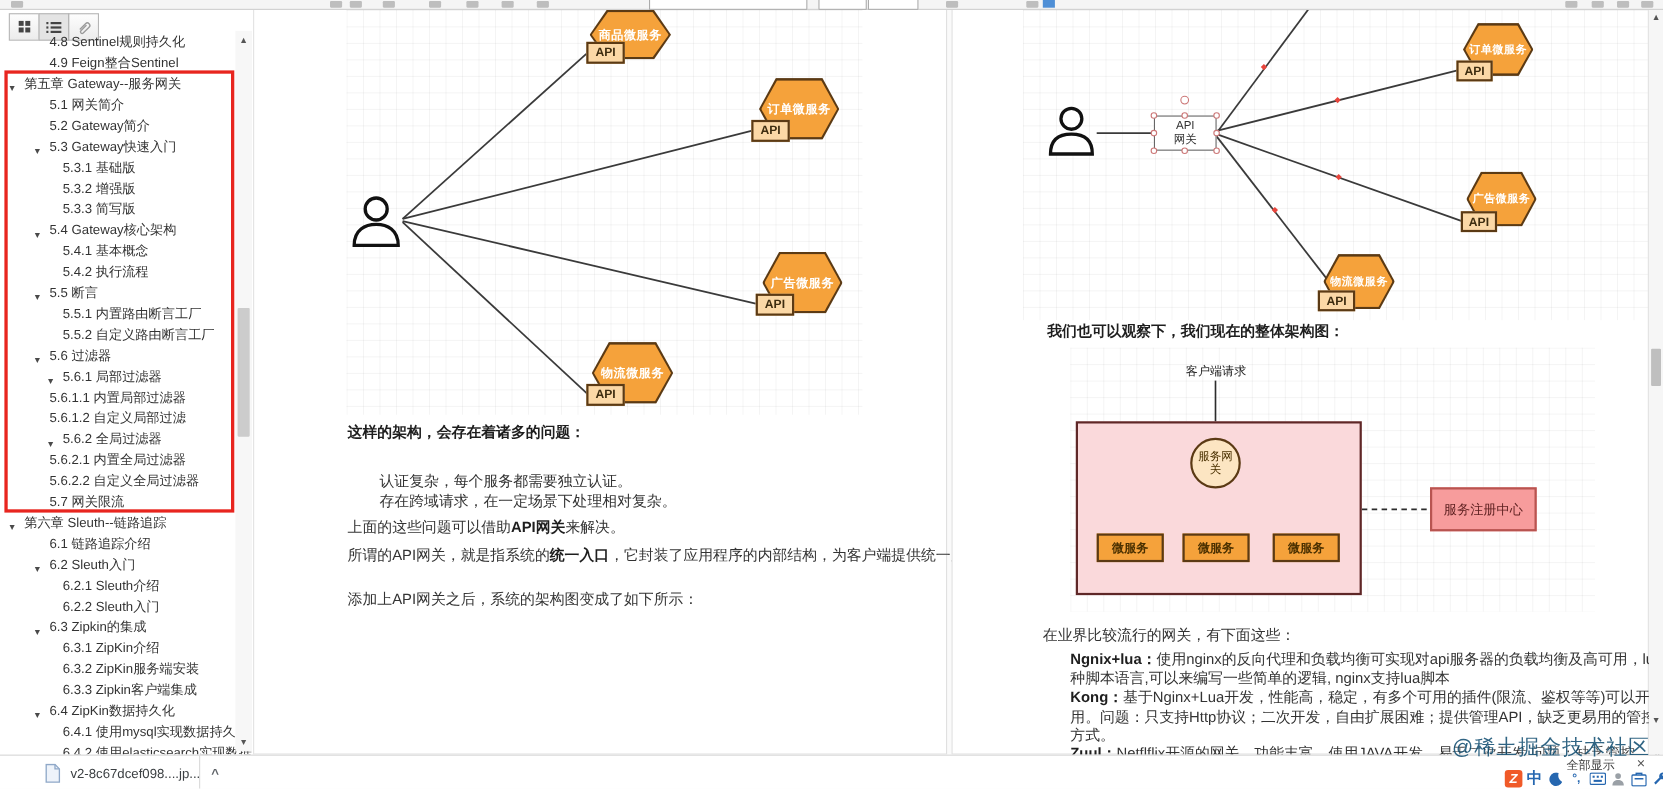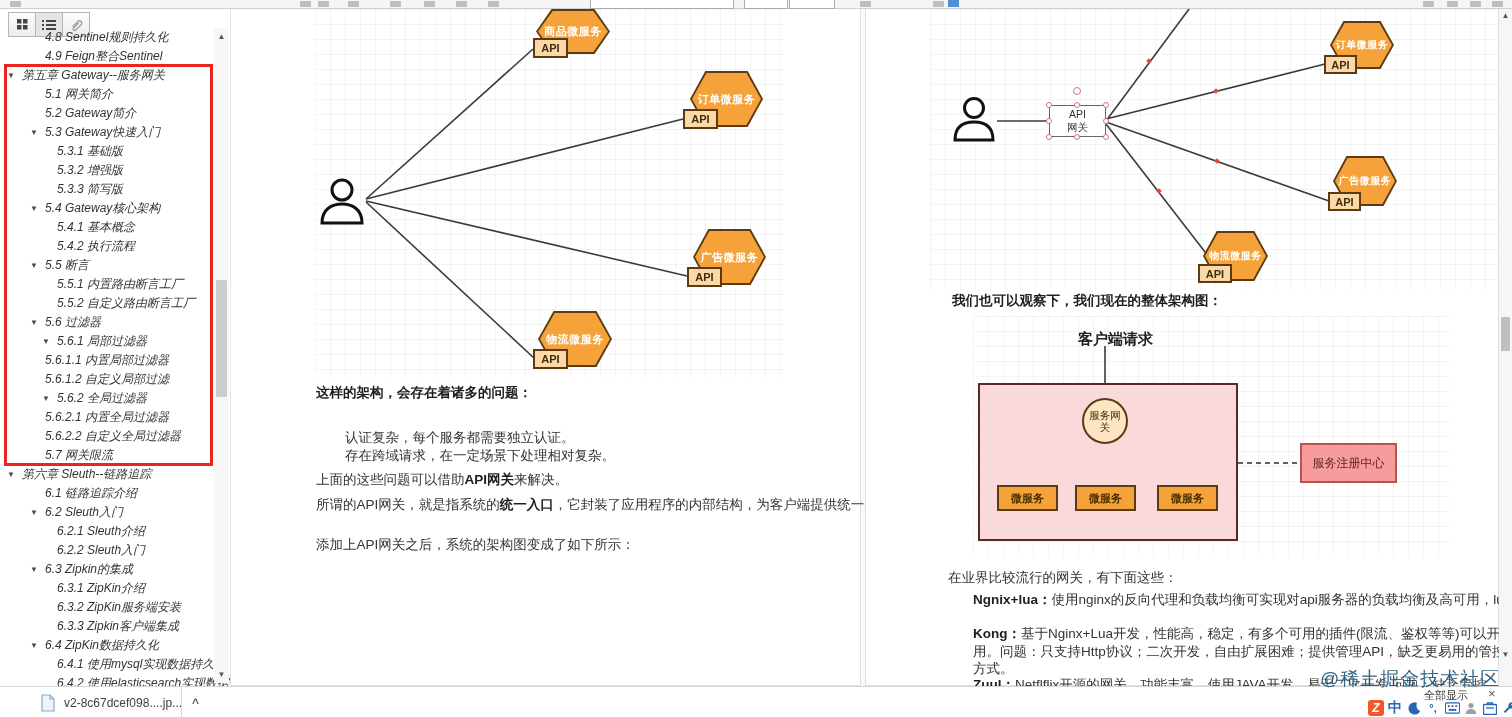--- a/index.html
+++ b/index.html
@@ -11,21 +11,21 @@
   .tb-frag{position:absolute;bottom:1px;width:11px;height:6px;background:#8f8f8f;opacity:.55;border-radius:1px;}
   .tb-box{position:absolute;top:-2px;height:9px;background:#fff;border:1px solid #ababab;}
   .tb-blue{position:absolute;top:0;width:11px;height:7px;background:#4f8fd6;}
 
   
   .sidebar{position:absolute;left:0;top:8px;width:230px;height:678px;background:#fff;border-right:1px solid #e4e4e4;overflow:hidden;z-index:5;}
   .side-btns{position:absolute;left:8px;top:4px;display:flex;}
   .side-btn{width:26px;height:23px;border:1px solid #b5b5b5;background:linear-gradient(#fdfdfd,#ececec);display:flex;align-items:center;justify-content:center;margin-right:-1px;}
   .side-btn.active{background:#e4e4e4;}
   .toc{position:absolute;left:0;top:20px;width:214px;}
-  .toc-row{position:relative;height:19px;display:flex;align-items:center;font-size:12px;color:#333;white-space:nowrap;font-style:italic;}
+  .toc-row{position:relative;height:19px;display:flex;align-items:flex-end;font-size:12px;color:#333;white-space:nowrap;}
   .toc-row .tri{display:inline-block;width:15px;margin-left:-15px;font-size:8px;color:#4a4a4a;}
   .lvl0{padding-left:22px;} .lvl1{padding-left:45px;} .lvl2{padding-left:57px;} .lvl3{padding-left:45px;}
   .red-box{position:absolute;left:4px;top:56px;width:203px;height:396px;border:3px solid #e8251f;z-index:9;pointer-events:none;}
   .side-scroll{position:absolute;left:214px;top:20px;width:15px;height:655px;background:#f7f7f7;}
   .side-scroll .arrow{position:absolute;left:0;width:15px;text-align:center;font-size:8px;color:#555;}
   .side-scroll .thumb{position:absolute;left:2px;width:11px;background:#ccc;border-radius:1px;}
 
   
   .page{position:absolute;top:8px;height:678px;background:#fff;border:1px solid #e0e0e0;box-sizing:border-box;}
   #page1{left:230px;width:631px;}
@@ -41,21 +41,21 @@
 
   .doc-h{position:absolute;font-size:13.5px;font-weight:700;color:#1e1e1e;white-space:nowrap;}
   .doc-t{position:absolute;font-size:13.5px;color:#333;white-space:nowrap;}
   .doc-t b{color:#1e1e1e;}
 
   
   .big-rect{position:absolute;background:#fad9db;border:2px solid #5e2727;box-sizing:border-box;}
   .gw-circle{position:absolute;width:46px;height:46px;border-radius:50%;background:#fce5c2;border:2px solid #5b3a14;box-sizing:border-box;display:flex;flex-direction:column;align-items:center;justify-content:center;font-size:10.5px;color:#4a3000;line-height:1.15;}
   .svc-rect{position:absolute;width:61px;height:26px;background:#f5a23b;border:2px solid #5b3a14;box-sizing:border-box;display:flex;align-items:center;justify-content:center;font-size:11px;font-weight:600;color:#4a3000;}
   .registry{position:absolute;background:#f79c9c;border:2px solid #b85450;box-sizing:border-box;display:flex;align-items:center;justify-content:center;font-size:12px;color:#5c1f1f;}
-  .client-label{position:absolute;font-size:15px;font-weight:700;color:#222;}
+  .client-label{position:absolute;font-size:11px;font-weight:400;color:#222;}
   .gw-box{position:absolute;background:#fff;border:1px solid #666;box-sizing:border-box;display:flex;flex-direction:column;align-items:center;justify-content:center;font-size:10.5px;color:#333;line-height:1.2;}
   .handle{position:absolute;width:6px;height:6px;border:1px solid #c77;background:#fff;border-radius:50%;box-sizing:border-box;}
 
   
   .main-scroll{position:absolute;left:1499px;top:8px;width:13px;height:678px;background:#f6f6f6;z-index:6;}
   .main-scroll .arrow{position:absolute;left:0;width:13px;text-align:center;font-size:8px;color:#555;}
   .main-scroll .thumb{position:absolute;left:2px;width:9px;background:#bfbfbf;border-radius:1px;}
 
   
   .watermark{position:absolute;left:1320px;top:666px;font-size:19px;color:#0c4a6e;opacity:.85;letter-spacing:1px;text-shadow:0 0 2px #fff;z-index:30;white-space:nowrap;}
@@ -381,20 +381,21 @@
       <span>服务网</span>
       <span>关</span>
     </div>
     <div class="svc-rect" style="left:131px;top:476px">微服务</div>
     <div class="svc-rect" style="left:209px;top:476px">微服务</div>
     <div class="svc-rect" style="left:291px;top:476px">微服务</div>
     <div class="registry" style="left:434px;top:434px;width:97px;height:40px">服务注册中心</div>
 
     <div class="doc-t" style="left:82px;top:560px">在业界比较流行的网关，有下面这些：</div>
     <div class="doc-t" style="left:107px;top:582px"><b>Ngnix+lua：</b><span>使用nginx的反向代理和负载均衡可实现对api服务器的负载均衡及高可用，lua是一</span></div>
+    <div class="doc-t" style="left:107px;top:599px"><b></b><span>种脚本语言,可以来编写一些简单的逻辑, nginx支持lua脚本</span></div>
     <div class="doc-t" style="left:107px;top:616px"><b>Kong：</b><span>基于Nginx+Lua开发，性能高，稳定，有多个可用的插件(限流、鉴权等等)可以开箱即</span></div>
     <div class="doc-t" style="left:107px;top:634px"><b></b><span>用。问题：只支持Http协议；二次开发，自由扩展困难；提供管理API，缺乏更易用的管控、配置</span></div>
     <div class="doc-t" style="left:107px;top:651px"><b></b><span>方式。</span></div>
     <div class="doc-t" style="left:107px;top:667px"><b>Zuul：</b><span>Netflflix开源的网关，功能丰富，使用JAVA开发，易于二次开发 问题：缺乏管控，无法动</span></div>
   </div>
 
   <div class="main-scroll">
     <div class="arrow" style="top:3px">▲</div>
     <div class="thumb" style="top:309px;height:34px"></div>
     <div class="arrow" style="top:642px">▼</div>

